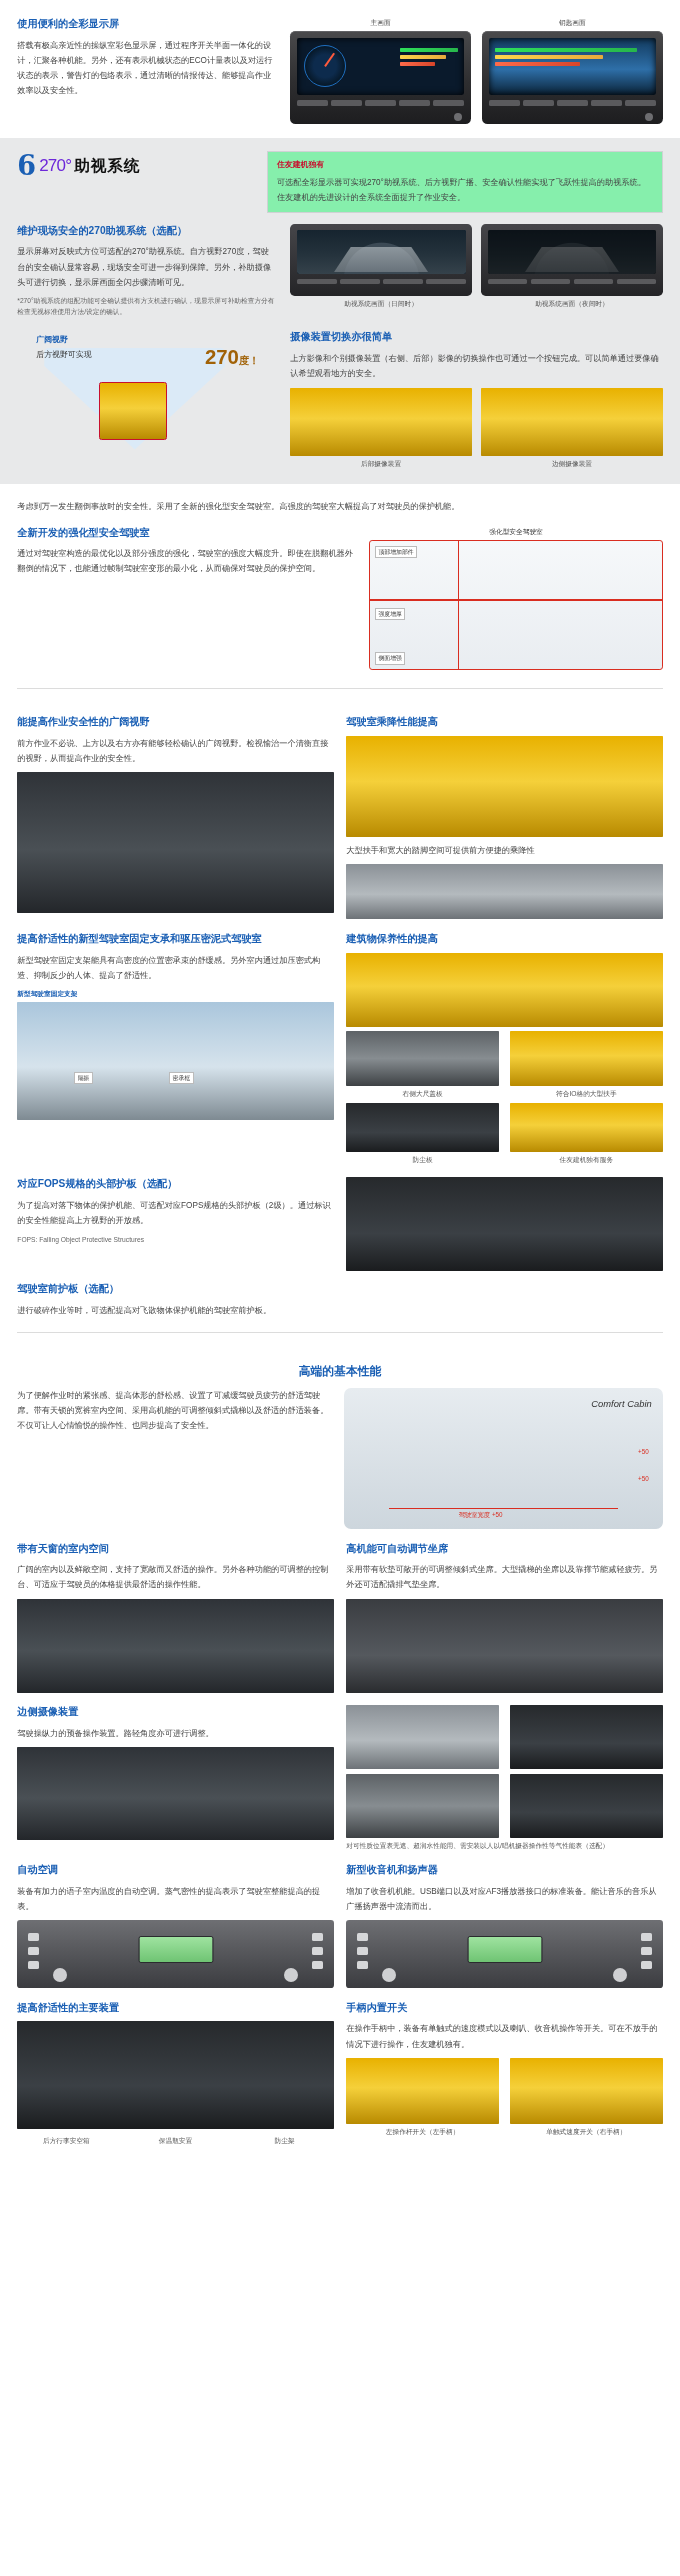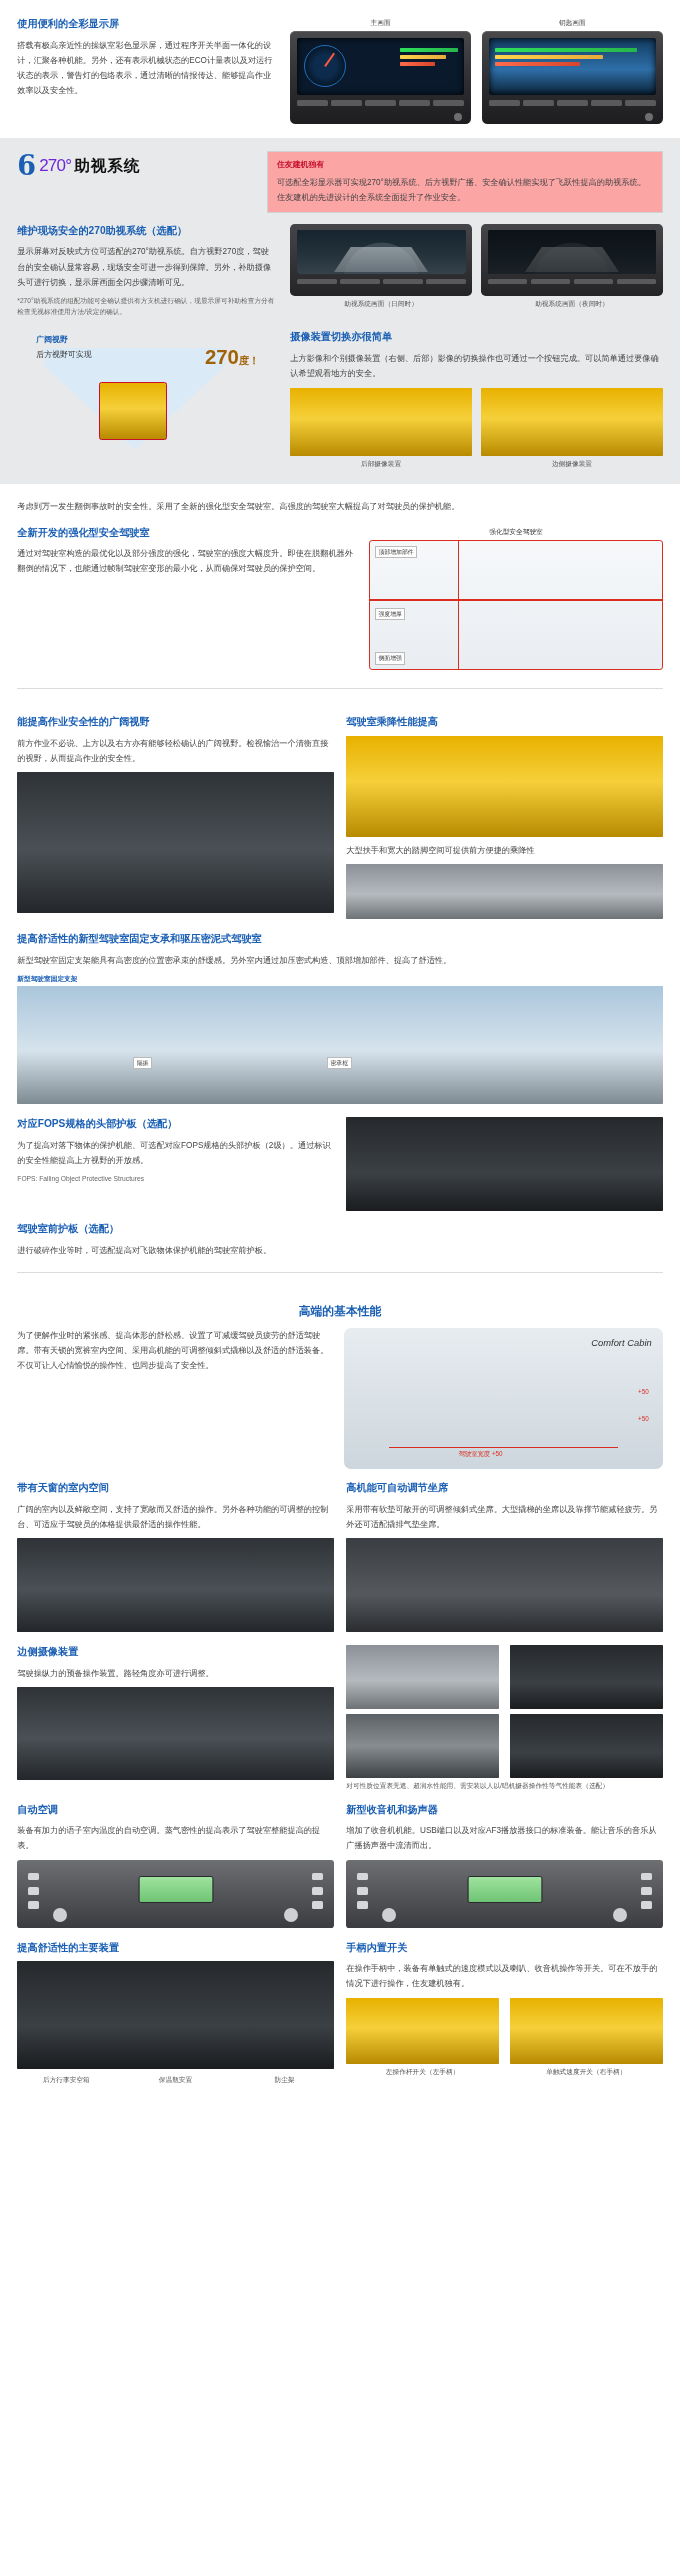--- a/index.html
+++ b/index.html
@@ -84,21 +84,21 @@
 
   
   .s2 { background:#e8e9ea; padding:12.6px 17.3px 15.7px 17.3px; }
   .s2-top { display:flex; gap:14px; align-items:flex-start; }
   .logo270 { width:236px; display:flex; align-items:center; gap:3.1px; }
   .logo270 .mark {
     font-family:"DejaVu Serif",serif; font-size:27px; color:#1a5fb4; font-weight:bold; line-height:1;
   }
   .logo270 .big { font-size:17px; font-weight:normal; color:#6d28d9; letter-spacing:-0.8px; }
   .logo270 .sub { font-size:15.7px; font-weight:bold; color:#111; letter-spacing:0.8px; }
-  .note-box { flex:1; background:#fca5a5; border:0.8px solid #cfd2d4; padding:6.3px 8.6px; }
+  .note-box { flex:1; background:#86efac; border:0.8px solid #cfd2d4; padding:6.3px 8.6px; }
   .note-title { color:#c8102e; font-weight:bold; font-size:7.9px; margin-bottom:3.1px; }
   .s2-mid { display:flex; gap:14px; margin-top:11px; }
   .s2-mid .txt { width:259px; }
   .s2-mid .imgs { flex:1; display:flex; gap:9.4px; }
   .mon-sm { height:72px; border-radius:4.7px; background:linear-gradient(180deg,#46464a,#242427);
             padding:6.3px 6.3px 10.2px 6.3px; position:relative; }
   .mon-sm .screen { height:44px; }
   .s2-bot { display:flex; gap:14px; margin-top:12.6px; }
   .fan-wrap { width:259px; position:relative; height:134px; }
   .fan {
@@ -344,25 +344,49 @@
         <p class="body-text" style="margin-top:6.3px">大型扶手和宽大的踏脚空间可提供前方便捷的乘降性</p>
         <div class="ph p-grey" style="height:55px"></div>
       </div>
     </div>
   </div>
 
   <div class="block">
     <div class="twocol">
       <div>
         <div class="blue-head">提高舒适性的新型驾驶室固定支承和驱压密泥式驾驶室</div>
-        <p class="body-text">新型驾驶室固定支架能具有高密度的位置密承束的舒缓感。另外室内通过加压密式构造、顶部增加部件、提高了舒适性。</p>
+        <p class="body-text">新型驾驶室固定支架能具有高密度的位置密承束的舒缓感。另外室内通过加压密式构造、抑制反少的人体、提高了舒适性。</p>
         <div class="cap" style="text-align:left;font-weight:bold;color:#1a5fb4">新型驾驶室固定支架</div>
         <div class="ph p-sky" style="height:118px;margin-top:3.1px;position:relative">
           <span class="tag" style="left:18%;bottom:30%">隔振</span>
           <span class="tag" style="left:48%;bottom:30%">密承框</span>
+        </div>
+      </div>
+      <div>
+        <div class="blue-head">建筑物保养性的提高</div>
+        <div class="ph p-yellow" style="height:74px"></div>
+        <div class="row" style="margin-top:4.7px">
+          <div class="col">
+            <div class="ph p-steel" style="height:55px"></div>
+            <div class="cap">右侧大尺盖板</div>
+          </div>
+          <div class="col">
+            <div class="ph p-yellow" style="height:55px"></div>
+            <div class="cap">符合IO格的大型扶手</div>
+          </div>
+        </div>
+        <div class="row" style="margin-top:4.7px">
+          <div class="col">
+            <div class="ph p-dark" style="height:49px"></div>
+            <div class="cap">防尘板</div>
+          </div>
+          <div class="col">
+            <div class="ph p-yellow" style="height:49px"></div>
+            <div class="cap">住友建机独有服务</div>
+          </div>
         </div>
       </div>
     </div>
   </div>
 
   <div class="block">
     <div class="twocol">
       <div>
         <div class="blue-head">对应FOPS规格的头部护板（选配）</div>
         <p class="body-text">为了提高对落下物体的保护机能、可选配对应FOPS规格的头部护板（2级）。通过标识的安全性能提高上方视野的开放感。</p>

